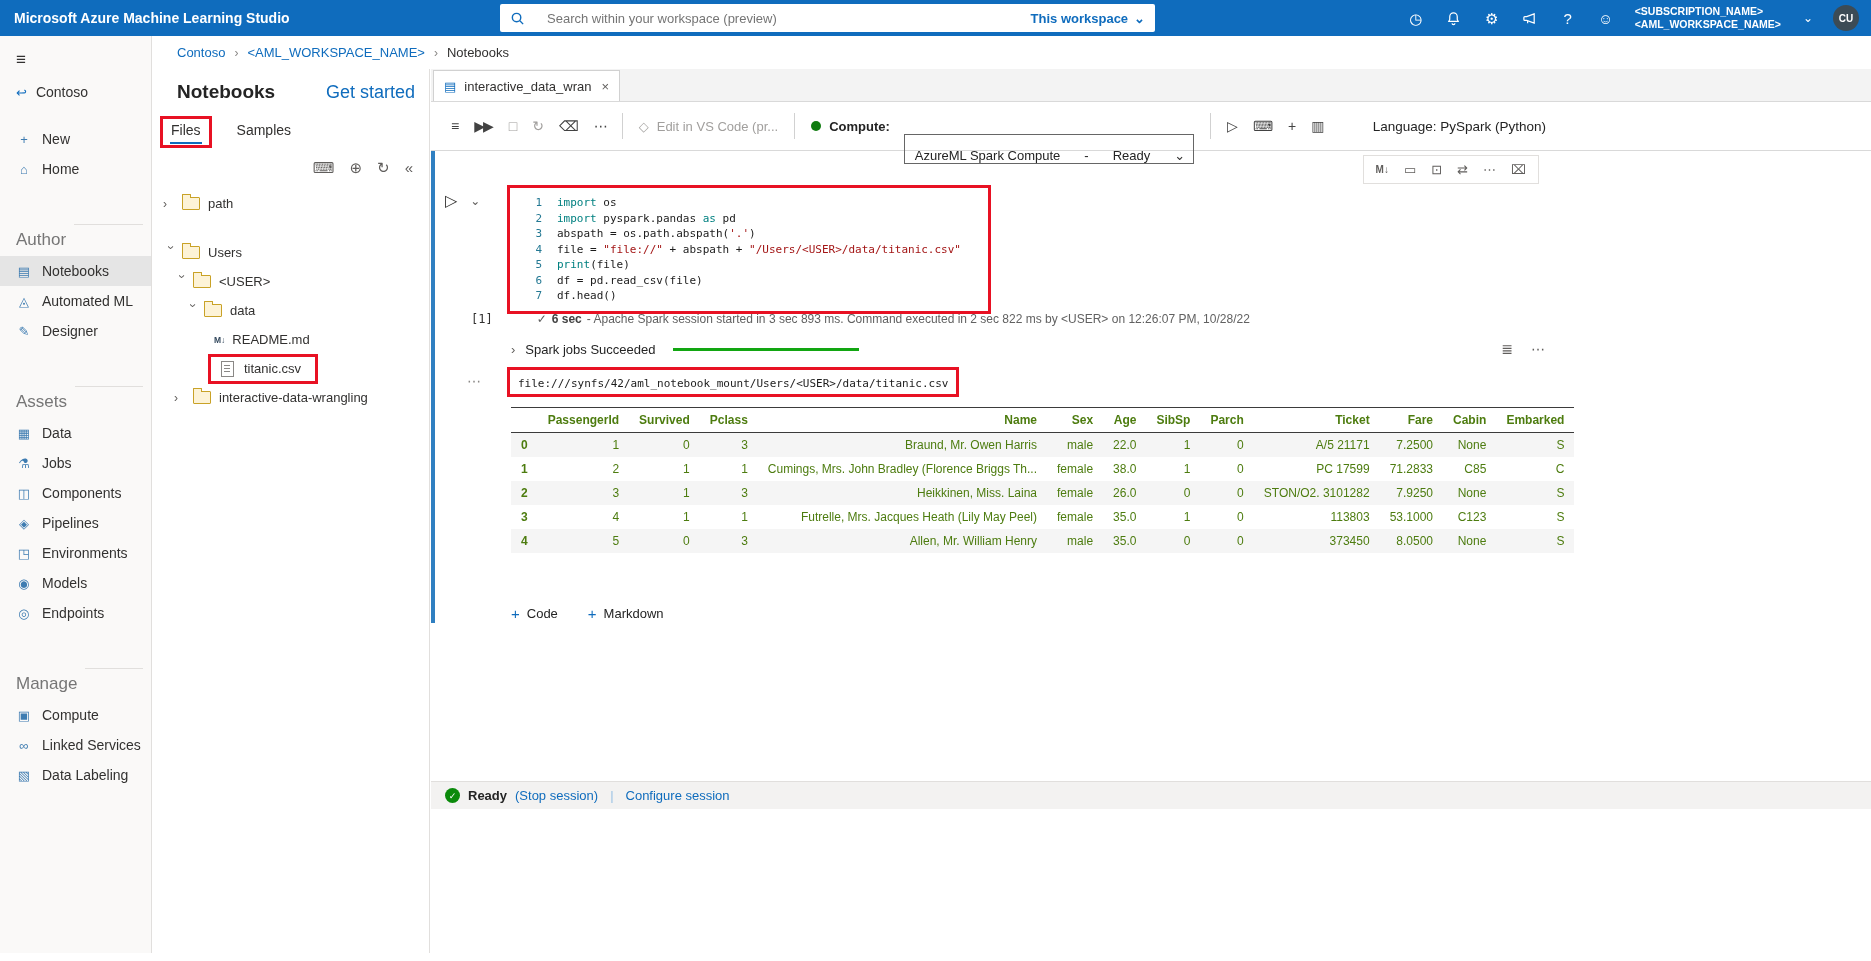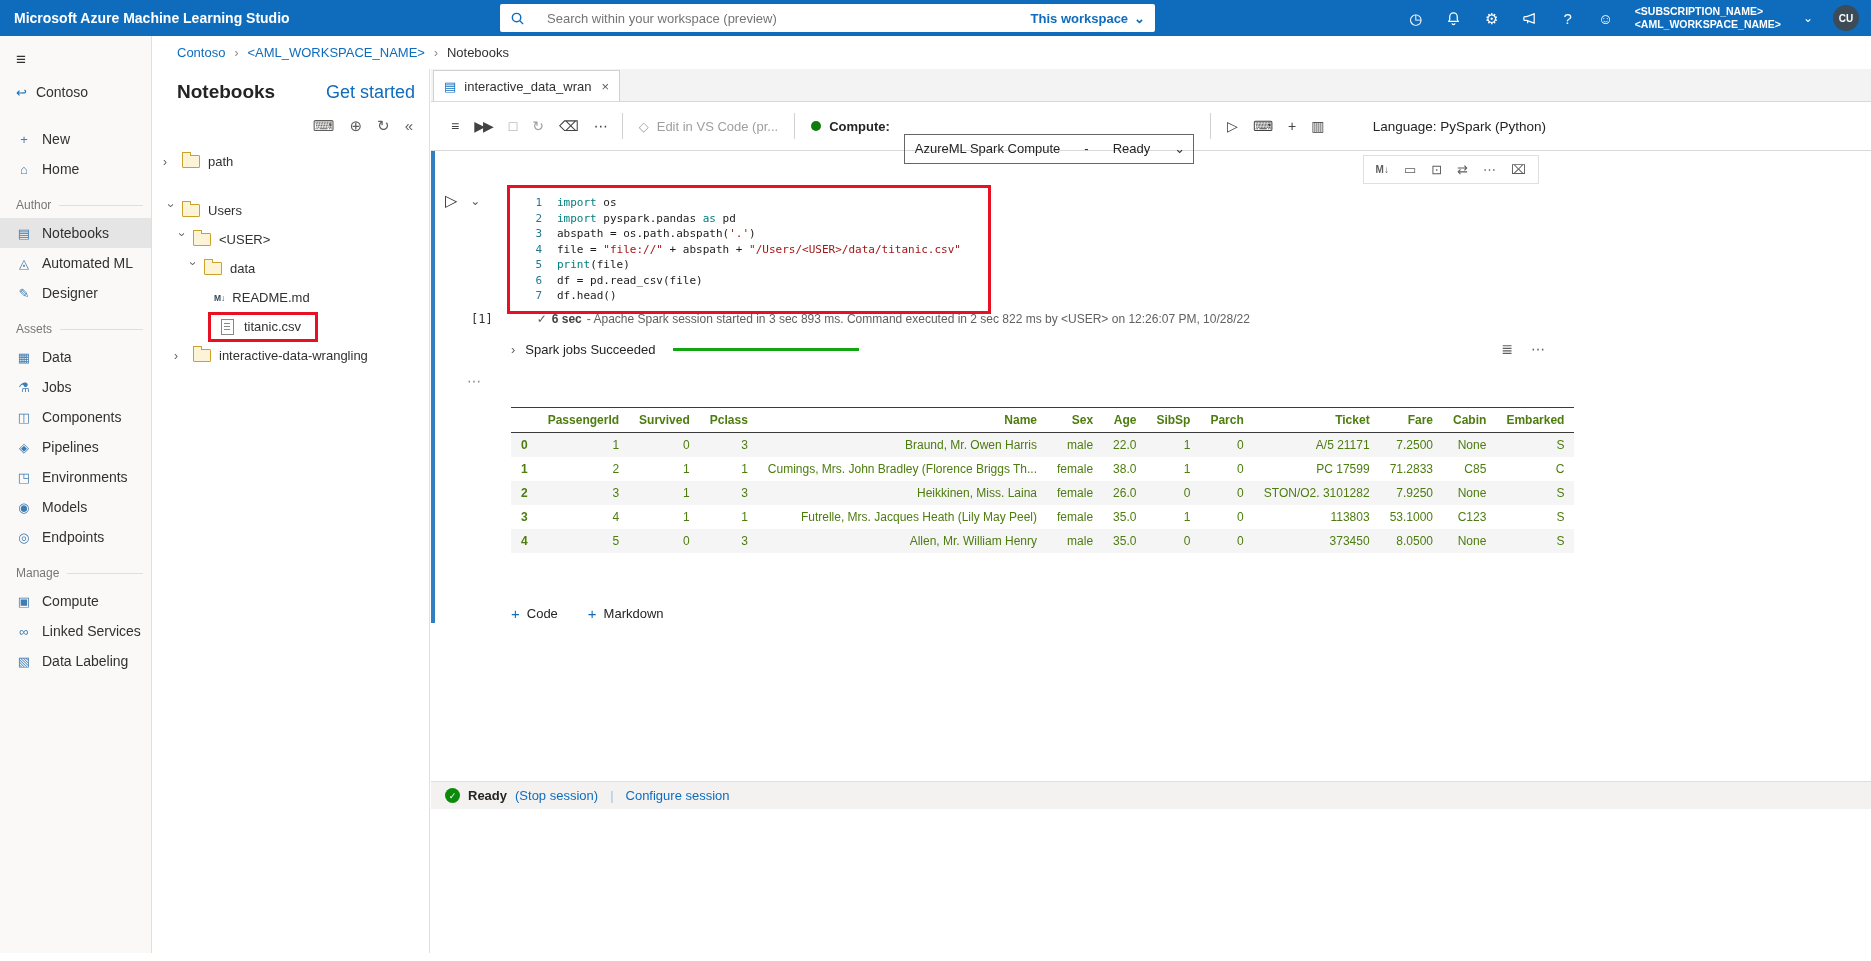--- a/index.html
+++ b/index.html
@@ -24,21 +24,21 @@
   
   .leftnav{position:absolute;top:36px;left:0;width:152px;bottom:0;background:#faf9f8;border-right:1px solid #e1dfdd;box-sizing:border-box;}
   .nav-burger{padding:14px 0 2px 16px;font-size:17px;color:#323130;cursor:pointer;}
   .nav-ws{display:flex;align-items:center;gap:9px;padding:12px 0 2px 16px;font-size:14px;}
   .nav-ws-ic{color:#0f6cbd;font-size:13px;}
   .nav-item{display:flex;align-items:center;gap:10px;height:30px;padding-left:16px;font-size:14px;color:#323130;cursor:pointer;white-space:nowrap;}
   .nav-item.selected{background:#e5e5e5;}
   .nav-item.first{margin-top:22px;}
   .nav-ic{width:16px;text-align:center;color:#3e7cb1;font-size:13px;flex:none;}
   .nav-section{display:flex;align-items:center;gap:8px;padding:14px 8px 6px 16px;}
-  .nav-section-label{font-size:12px;color:#767676;}
+  .nav-section-label{font-size:17px;color:#767676;margin-top:32px;}
   .nav-section-line{flex:1;height:1px;background:#e1dfdd;}
 
   
   .breadcrumb-row{position:absolute;top:36px;left:153px;right:0;height:33px;background:#fff;
                   display:flex;align-items:center;gap:9px;padding-left:24px;font-size:13px;}
   .bc-link{color:#0f6cbd;cursor:pointer;}
   .bc-sep{color:#8a8886;font-size:12px;}
   .bc-current{color:#323130;}
 
   
@@ -76,21 +76,21 @@
   .nb-toolbar{height:48px;border-top:1px solid #d9d9d9;border-bottom:1px solid #d9d9d9;background:#fff;
               display:flex;align-items:center;padding-left:20px;gap:16px;position:relative;}
   .nbt-group{display:flex;align-items:center;gap:17px;}
   .nbt-ic{font-size:14px;color:#424242;cursor:pointer;letter-spacing:-2px;}
   .nbt-ic.dis{color:#a19f9d;}
   .vdiv{width:1px;height:26px;background:#d1d1d1;}
   .vscode{display:flex;align-items:center;gap:8px;color:#a19f9d;font-size:13px;cursor:pointer;white-space:nowrap;}
   .compute-group{display:flex;align-items:center;gap:8px;}
   .dot{width:10px;height:10px;border-radius:50%;background:#107c10;}
   .compute-label{font-size:13px;font-weight:700;color:#242424;}
-  .compute-dd{display:flex;align-items:center;border:1px solid #666;height:30px;box-sizing:border-box;
+  .compute-dd{display:flex;align-items:flex-end;border:1px solid #666;height:30px;box-sizing:border-box;
               min-width:262px;padding:0 8px 0 10px;font-size:13px;color:#242424;gap:24px;cursor:pointer;margin-left:6px;margin-top:45px;}
   .dd-ch{margin-left:auto;color:#323130;font-size:13px;}
   .nb-lang{position:absolute;right:325px;top:50%;transform:translateY(-50%);font-size:13.5px;color:#242424;white-space:nowrap;}
   .nb-scrollbar{position:absolute;top:82px;left:0;width:4px;height:472px;background:#2f7fc1;cursor:pointer;}
 
   .mini-toolbar{position:absolute;top:86px;right:332px;display:flex;align-items:center;gap:15px;
                 border:1px solid #e1dfdd;background:#fff;padding:6px 12px;color:#605e5c;font-size:13px;}
   .mini-toolbar span{cursor:pointer;}
   .mt-md{font-size:10px;font-weight:700;letter-spacing:0;}
 
@@ -277,20 +277,24 @@
     <span class="bc-link">&lt;AML_WORKSPACE_NAME&gt;</span>
     <span class="bc-sep">›</span>
     <span class="bc-current">Notebooks</span>
   </div>
 
   <div class="files-panel">
     <div class="fp-header">
       <span class="fp-title">Notebooks</span>
       <span class="fp-link">Get started</span>
     </div>
+    <div class="fp-tabs" id="fp-tabs">
+        <span class="fp-tab sel annot">Files</span>
+        <span class="fp-tab">Samples</span>
+      </div>
     <div class="fp-toolbar" id="fp-toolbar">
         <span>⌨</span>
         <span>⊕</span>
         <span>↻</span>
         <span>«</span>
       </div>
     <div class="fp-tree" id="fp-tree">
         <div class="tree-row" style="padding-left: 10px;">
           <span class="tree-chevron">›</span>
           <span class="ic-folder"></span>
@@ -416,20 +420,23 @@
       <span class="spark-ch">›</span>
       <span class="spark-label">Spark jobs Succeeded</span>
       <span class="spark-line"></span>
       <span class="spark-icons" id="spark-icons">
           <span>≣</span>
           <span>⋯</span>
         </span>
     </div>
 
     <div class="out-dots">⋯</div>
+    <div class="out-annot">
+      <span class="out-path">file:///synfs/42/aml_notebook_mount/Users/&lt;USER&gt;/data/titanic.csv</span>
+    </div>
 
     <div class="df-wrap">
       <table class="df-table" id="df-table">
           <thead>
             <tr>
               <th class="idx"></th>
               <th>PassengerId</th>
               <th>Survived</th>
               <th>Pclass</th>
               <th>Name</th>

